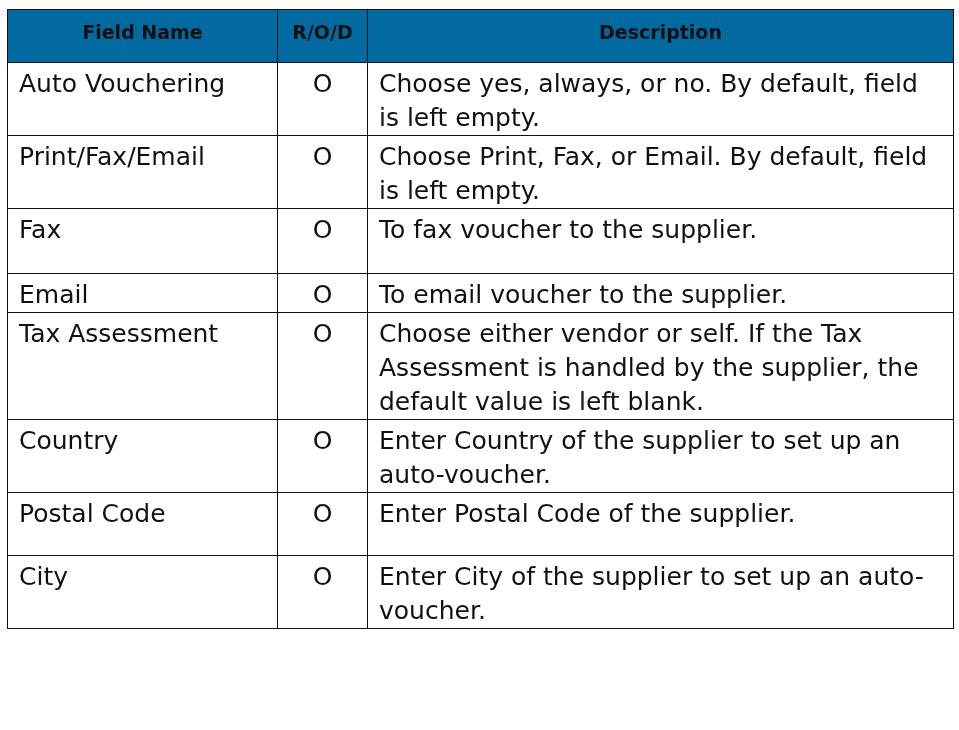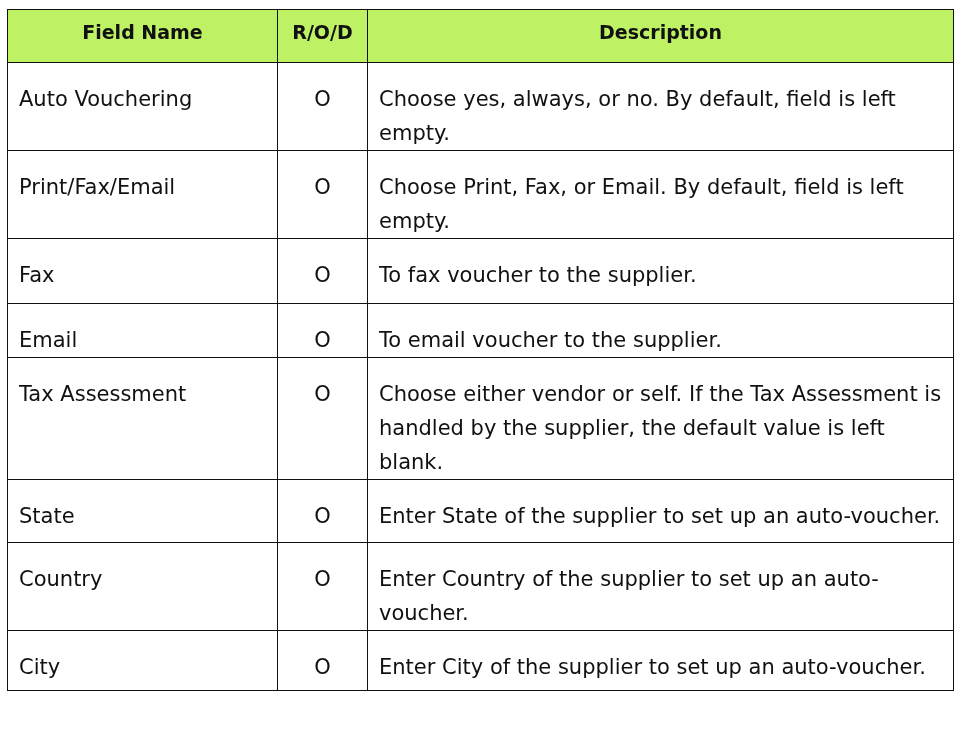--- a/index.html
+++ b/index.html
@@ -1,20 +1,20 @@
 <!DOCTYPE html>
 <html><head>
 <meta charset="utf-8">
 <style>
   html,body{margin:0;padding:0;background:#fff;}
   body{width:959px;height:730px;position:relative;font-family:"DejaVu Sans","Liberation Sans",sans-serif;color:#111;}
   table{position:absolute;left:7px;top:9px;border-collapse:collapse;table-layout:fixed;width:946px;}
   th,td{border:1.5px solid #111;vertical-align:top;padding:0 11px;}
-  th{background:#bef264;font-weight:bold;font-size:19px;height:43px;vertical-align:middle;text-align:center;padding-bottom:9px;}
-  td{font-size:21px;line-height:34px;padding-top:19px;}
+  th{background:#0369a1;font-weight:bold;font-size:19px;height:43px;vertical-align:middle;text-align:center;padding-bottom:9px;}
+  td{font-size:25px;line-height:34px;padding-top:4px;}
   td.rod{text-align:center;}
   col.c1{width:270px;} col.c2{width:90px;} col.c3{width:586px;}
 </style>
 </head>
 <body>
 
 <table>
   <colgroup>
       <col class="c1">
       <col class="c2">
@@ -46,29 +46,29 @@
       <tr style="height: 36px;">
         <td>Email</td>
         <td class="rod">O</td>
         <td>To email voucher to the supplier.</td>
       </tr>
       <tr style="height: 88px;">
         <td>Tax Assessment</td>
         <td class="rod">O</td>
         <td>Choose either vendor or self.  If the Tax Assessment is handled by the supplier, the default value is left blank.</td>
       </tr>
-      <tr style="height: 63px;">
-        <td>State</td>
-        <td class="rod">O</td>
-        <td>Enter State of the supplier to set up an auto-voucher.</td>
-      </tr>
       <tr style="height: 69px;">
         <td>Country</td>
         <td class="rod">O</td>
         <td>Enter Country of the supplier to set up an auto-voucher.</td>
+      </tr>
+      <tr style="height: 63px;">
+        <td>Postal Code</td>
+        <td class="rod">O</td>
+        <td>Enter Postal Code of the supplier.</td>
       </tr>
       <tr style="height: 60px;">
         <td>City</td>
         <td class="rod">O</td>
         <td>Enter City of the supplier to set up an auto-voucher.</td>
       </tr>
     </tbody>
 </table>
 
 </body></html>

